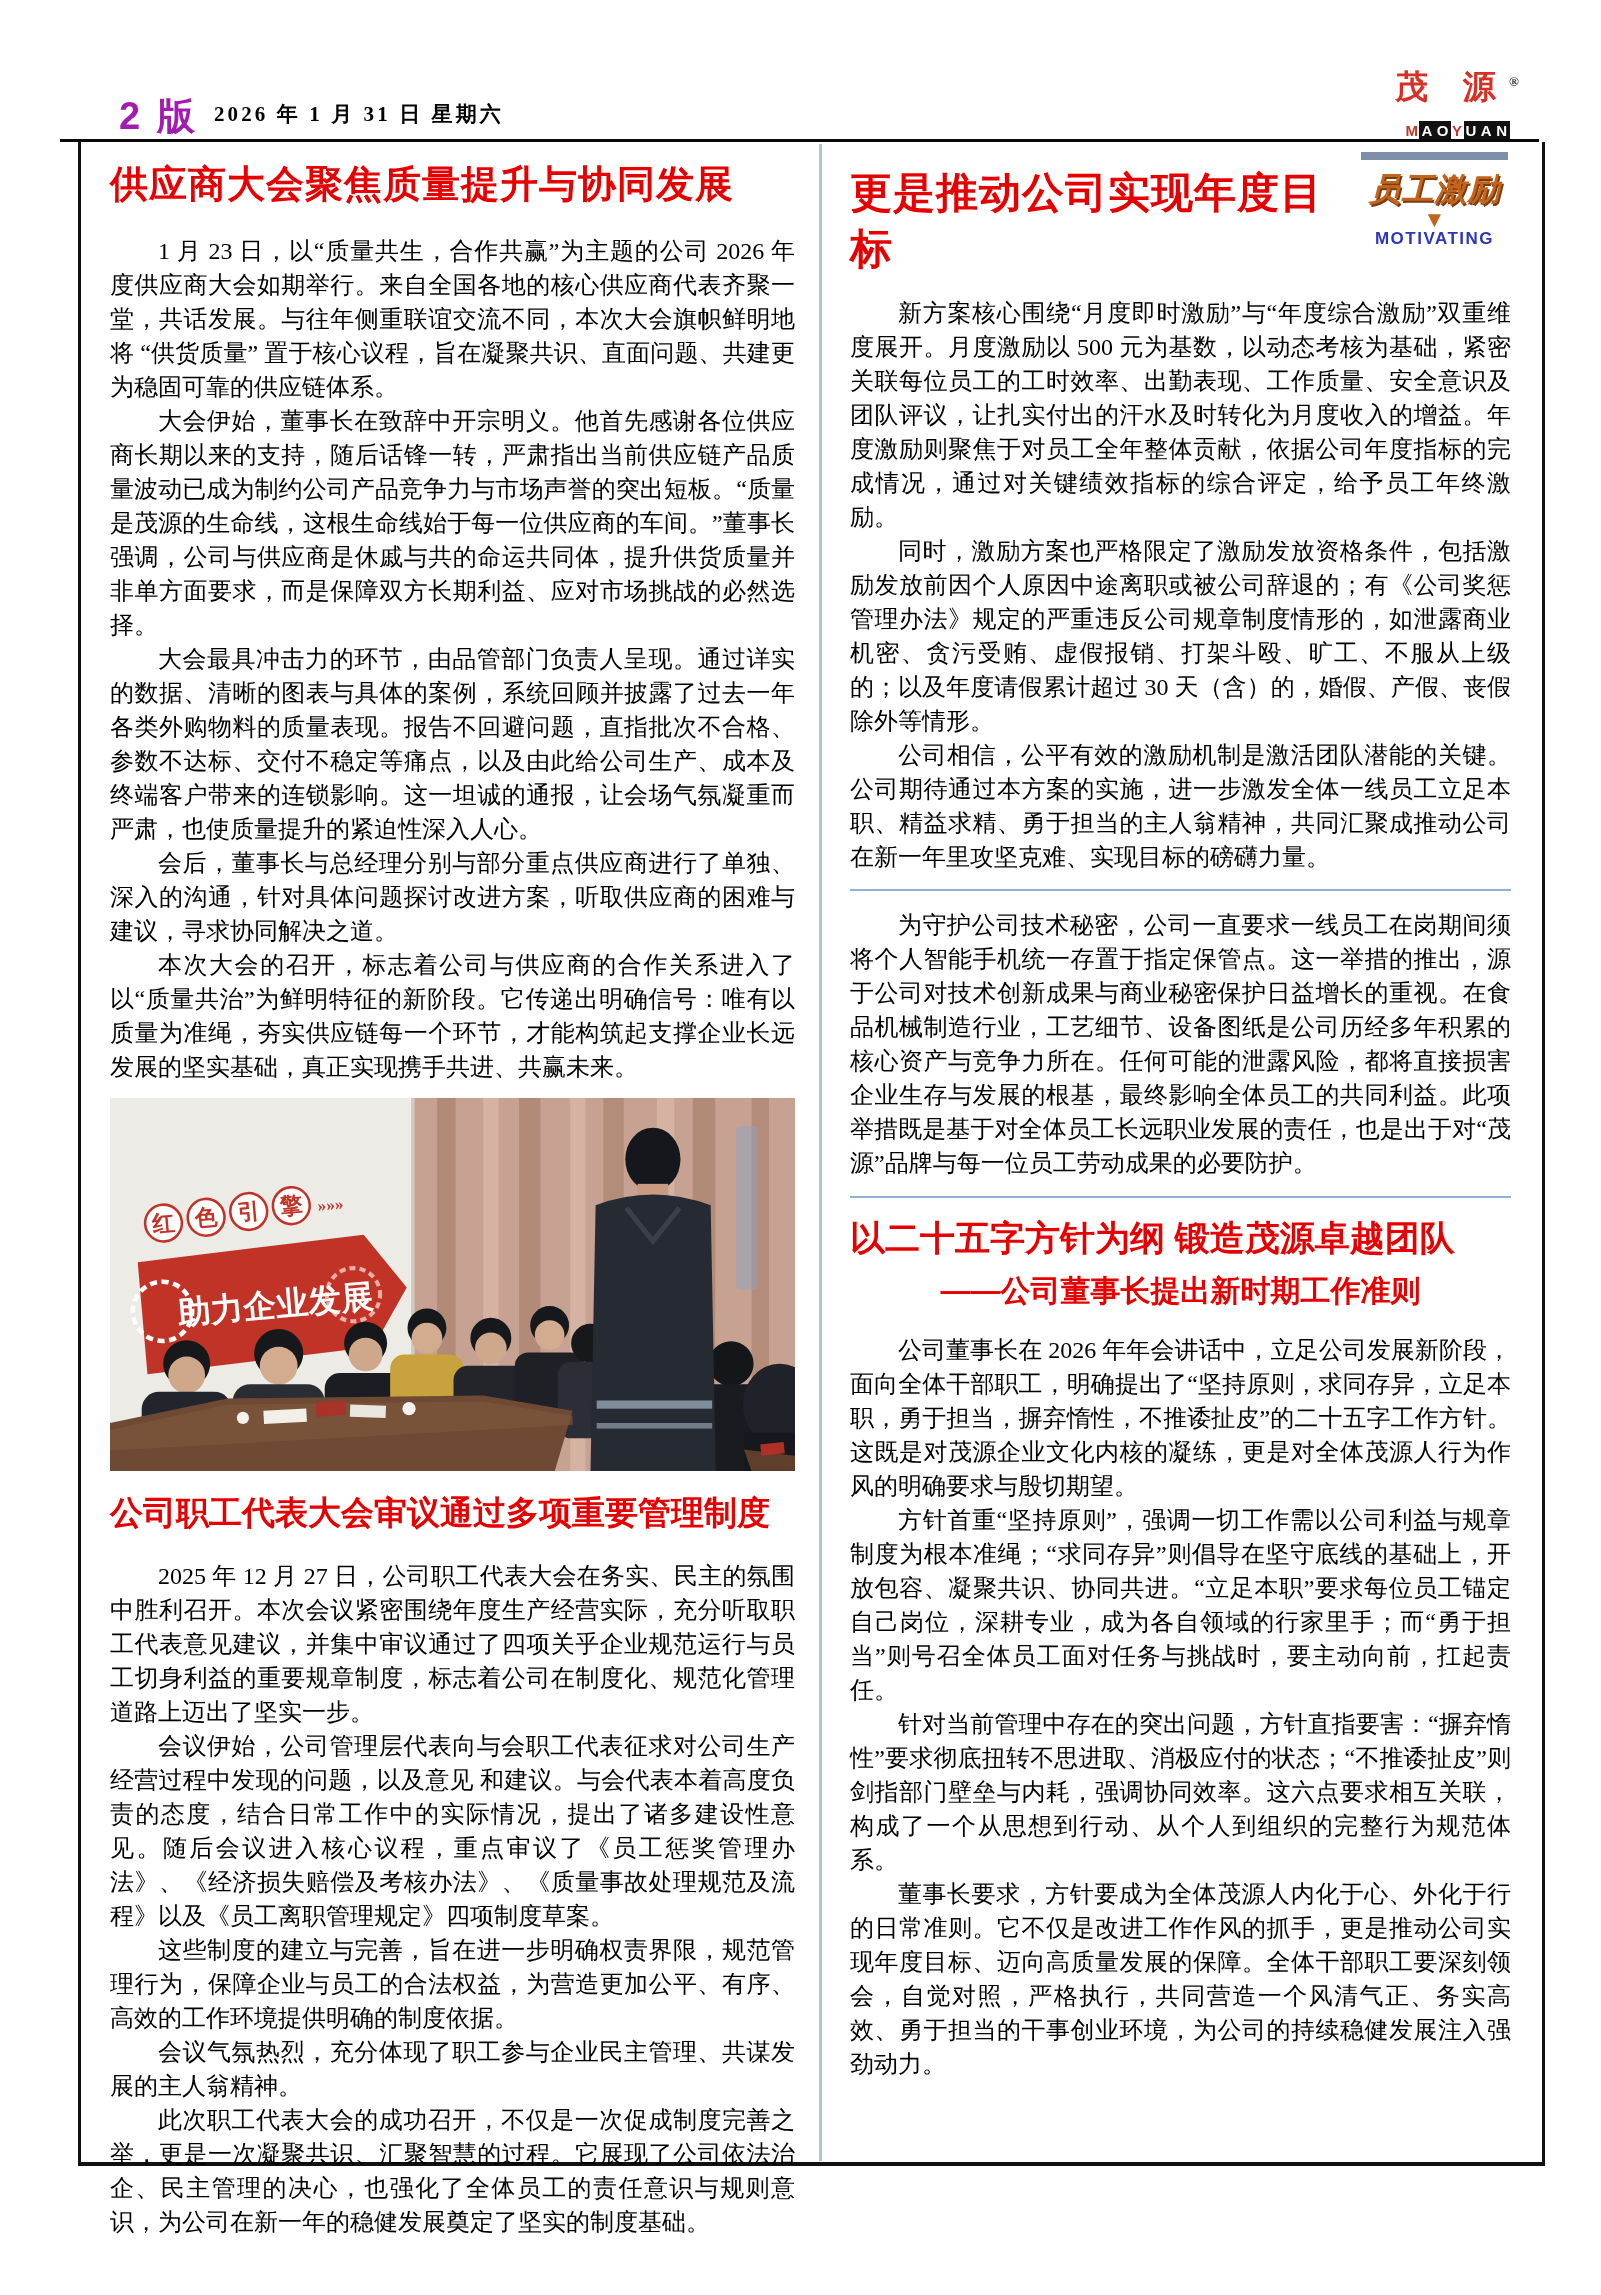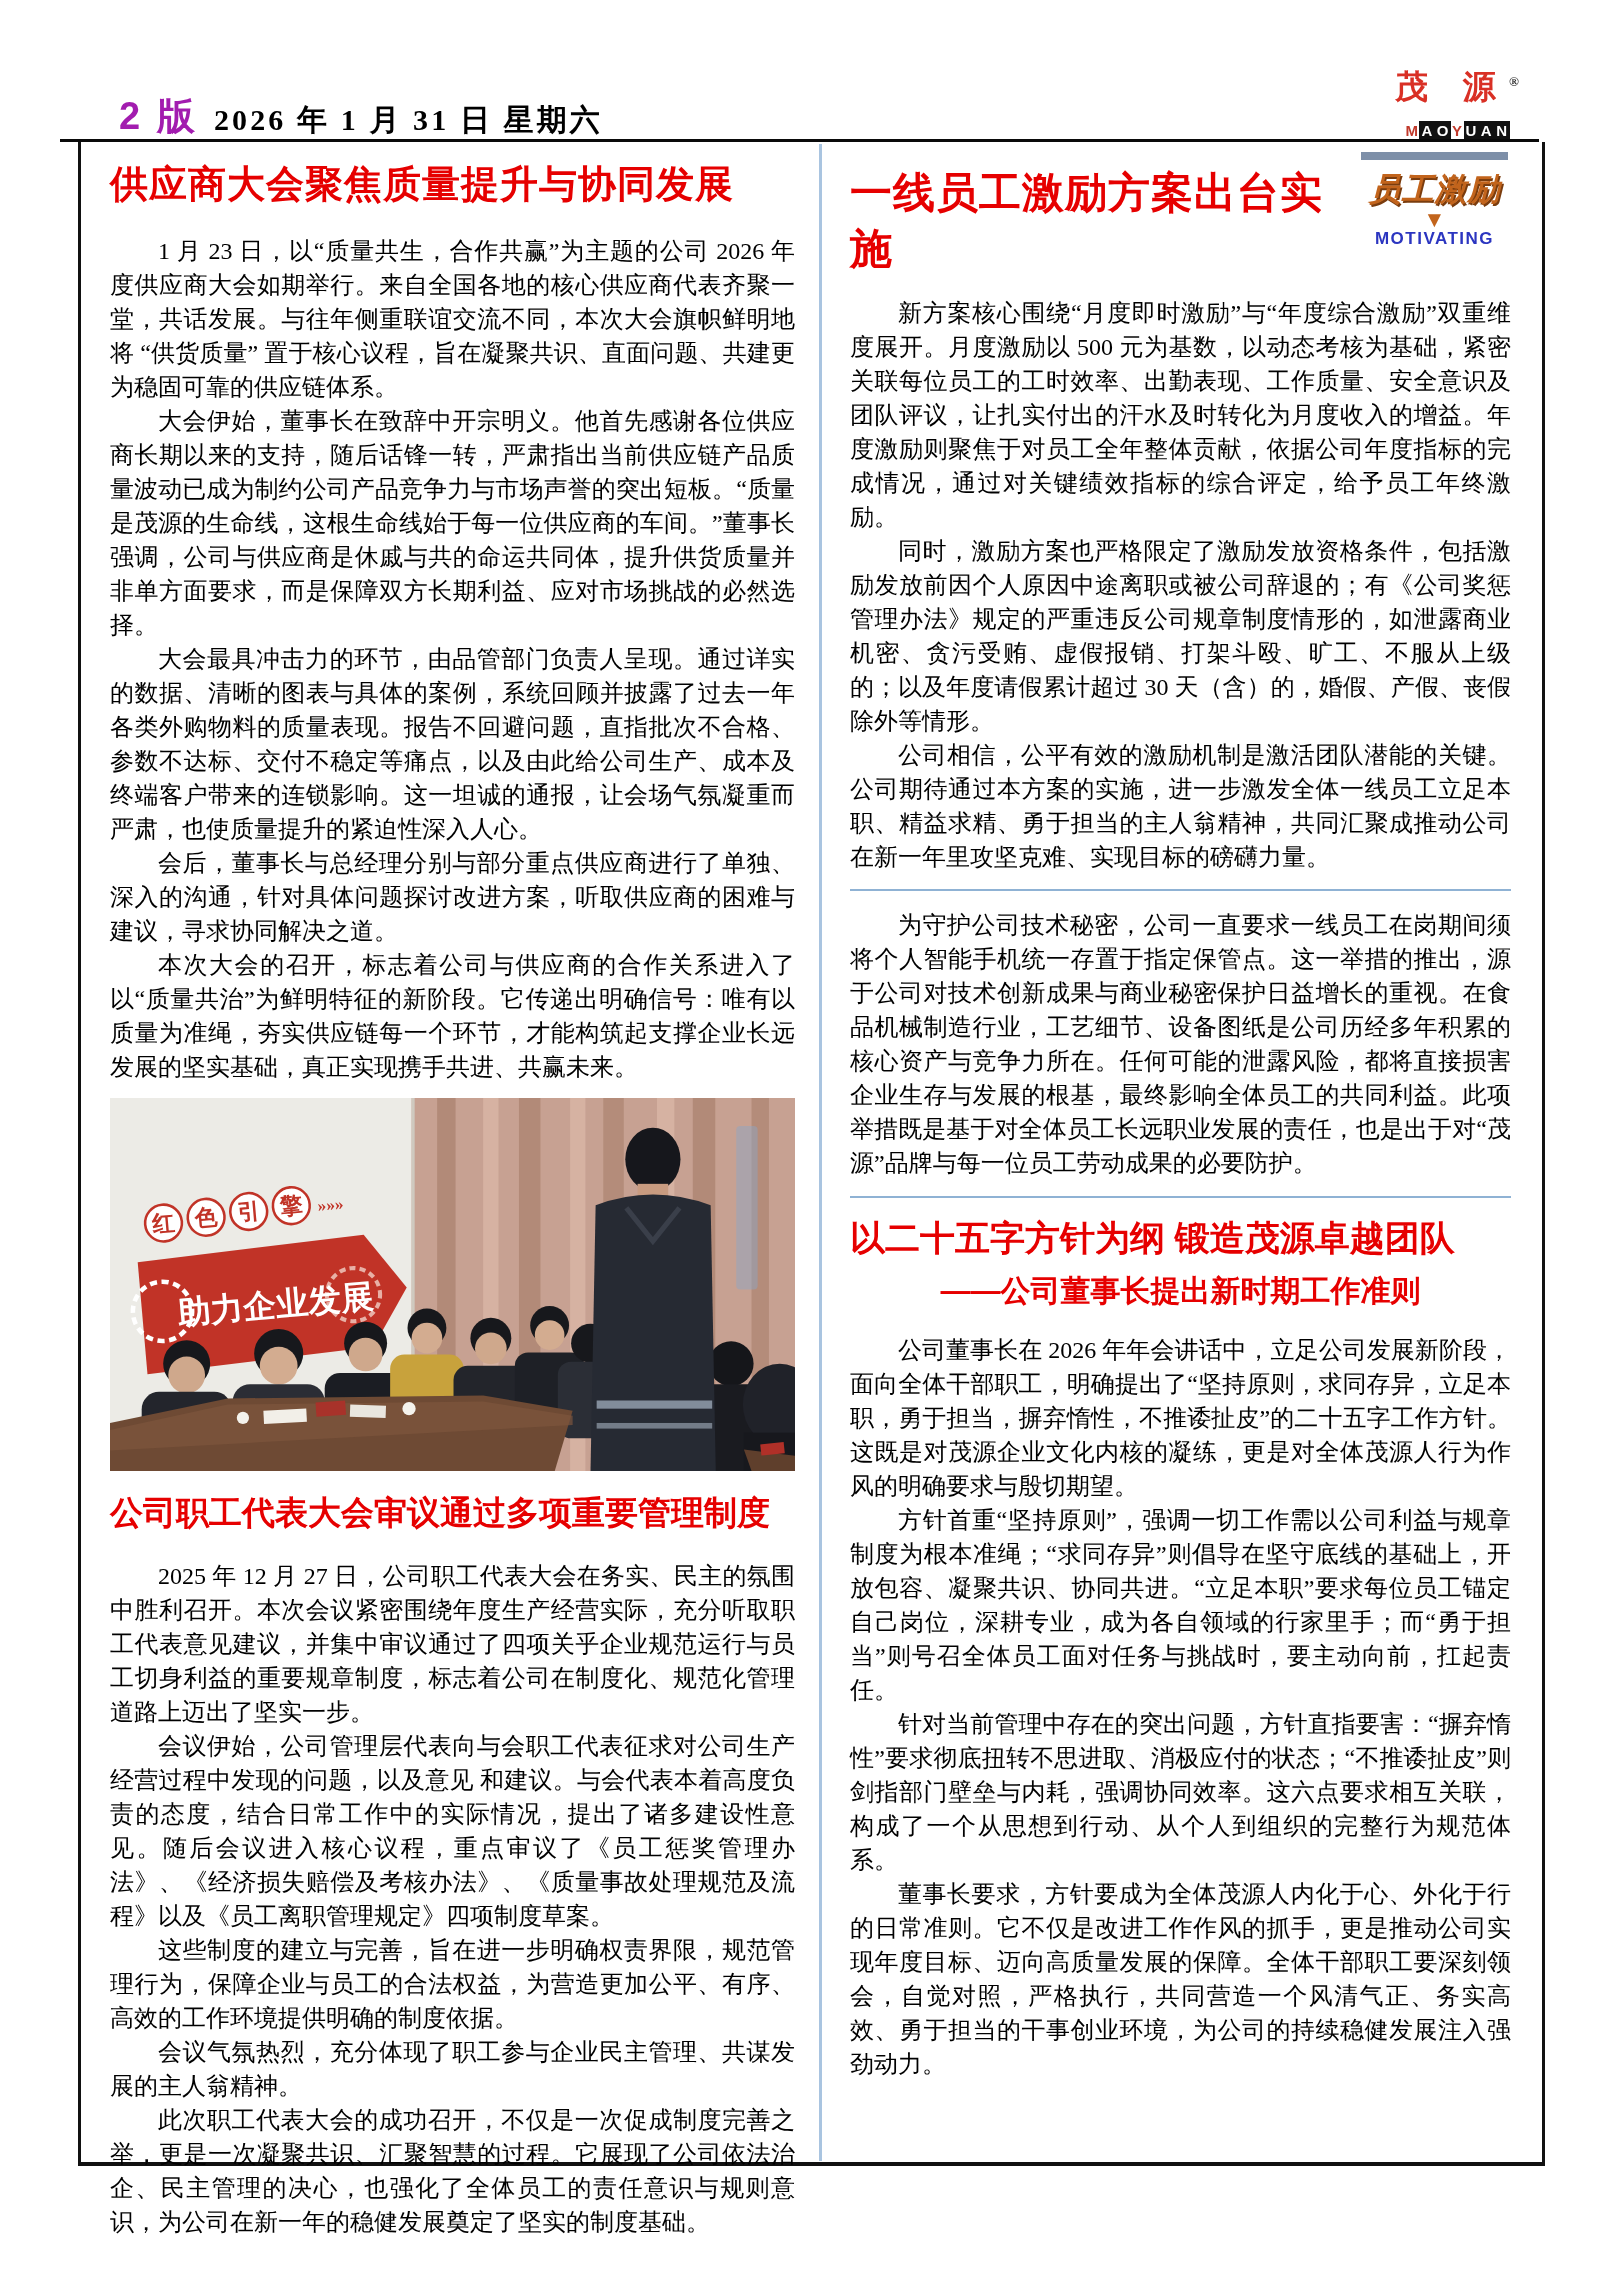--- a/index.html
+++ b/index.html
@@ -1,21 +1,21 @@
 <!DOCTYPE html>
 <html style="font-size:8.2px"><head>
 <meta charset="utf-8">
 <style>
   html,body{margin:0;padding:0;background:#ffffff;}
   .page{position:relative;width:1601px;height:2295px;background:#ffffff;overflow:hidden;
         font-family:"Liberation Serif", serif;color:#000;}
   
   .page-no{position:absolute;left:119px;top:91px;font-family:"Liberation Sans",sans-serif;
            font-size:38px;font-weight:900;color:#a21caf;letter-spacing:3.1px;}
-  .date-line{position:absolute;left:214px;top:100px;font-size:30px;font-weight:700;
+  .date-line{position:absolute;left:214px;top:100px;font-size:21px;font-weight:700;
              letter-spacing:3.1px;color:#000;}
   .brand{position:absolute;left:1375px;top:70px;width:164px;text-align:center;line-height:1.05;}
   .brand-cn{font-size:33px;font-weight:900;color:#d93025;letter-spacing:13.3px;white-space:nowrap;}
   .brand-reg{font-size:13.3px;color:#333;vertical-align:super;letter-spacing:0;}
   .brand-en{margin-top:18px;font-family:"Liberation Sans",sans-serif;font-size:15px;font-weight:700;
             letter-spacing:0.5px;white-space:nowrap;}
   .lt-red{color:#c0392b;padding:0.5px 1px;}
   .lt-blk{color:#ffffff;background:#111111;padding:0.5px 2px;}
   
   .masthead-rule{position:absolute;left:60px;top:139px;width:1479px;height:3.1px;background:#0a0a0a;}
@@ -159,21 +159,21 @@
     <p class="body">2025 年 12 月 27 日，公司职工代表大会在务实、民主的氛围中胜利召开。本次会议紧密围绕年度生产经营实际，充分听取职工代表意见建议，并集中审议通过了四项关乎企业规范运行与员工切身利益的重要规章制度，标志着公司在制度化、规范化管理道路上迈出了坚实一步。</p>
     <p class="body">会议伊始，公司管理层代表向与会职工代表征求对公司生产经营过程中发现的问题，以及意见 和建议。与会代表本着高度负责的态度，结合日常工作中的实际情况，提出了诸多建设性意见。随后会议进入核心议程，重点审议了《员工惩奖管理办法》、《经济损失赔偿及考核办法》、《质量事故处理规范及流程》以及《员工离职管理规定》四项制度草案。</p>
     <p class="body">这些制度的建立与完善，旨在进一步明确权责界限，规范管理行为，保障企业与员工的合法权益，为营造更加公平、有序、高效的工作环境提供明确的制度依据。</p>
     <p class="body">会议气氛热烈，充分体现了职工参与企业民主管理、共谋发展的主人翁精神。</p>
     <p class="body">此次职工代表大会的成功召开，不仅是一次促成制度完善之举，更是一次凝聚共识、汇聚智慧的过程。它展现了公司依法治企、民主管理的决心，也强化了全体员工的责任意识与规则意识，为公司在新一年的稳健发展奠定了坚实的制度基础。</p>
   </div>
 
   <div class="col col-right">
 
     <div class="r1-head">
-      <h1 class="hr-1">一线员工激励方案出台实施</h1>
+      <h1 class="hr-1">更是推动公司实现年度目标</h1>
       <div class="mot-box">
         <div class="mot-bar"></div>
         <div class="mot-cn">员工激励</div>
         <div class="mot-v">▼</div>
         <div class="mot-en">MOTIVATING</div>
       </div>
     </div>
     <p class="body">新方案核心围绕“月度即时激励”与“年度综合激励”双重维度展开。月度激励以 500 元为基数，以动态考核为基础，紧密关联每位员工的工时效率、出勤表现、工作质量、安全意识及团队评议，让扎实付出的汗水及时转化为月度收入的增益。年度激励则聚焦于对员工全年整体贡献，依据公司年度指标的完成情况，通过对关键绩效指标的综合评定，给予员工年终激励。</p>
     <p class="body">同时，激励方案也严格限定了激励发放资格条件，包括激励发放前因个人原因中途离职或被公司辞退的；有《公司奖惩管理办法》规定的严重违反公司规章制度情形的，如泄露商业机密、贪污受贿、虚假报销、打架斗殴、旷工、不服从上级的；以及年度请假累计超过 30 天（含）的，婚假、产假、丧假除外等情形。</p>
     <p class="body">公司相信，公平有效的激励机制是激活团队潜能的关键。公司期待通过本方案的实施，进一步激发全体一线员工立足本职、精益求精、勇于担当的主人翁精神，共同汇聚成推动公司在新一年里攻坚克难、实现目标的磅礴力量。</p>

